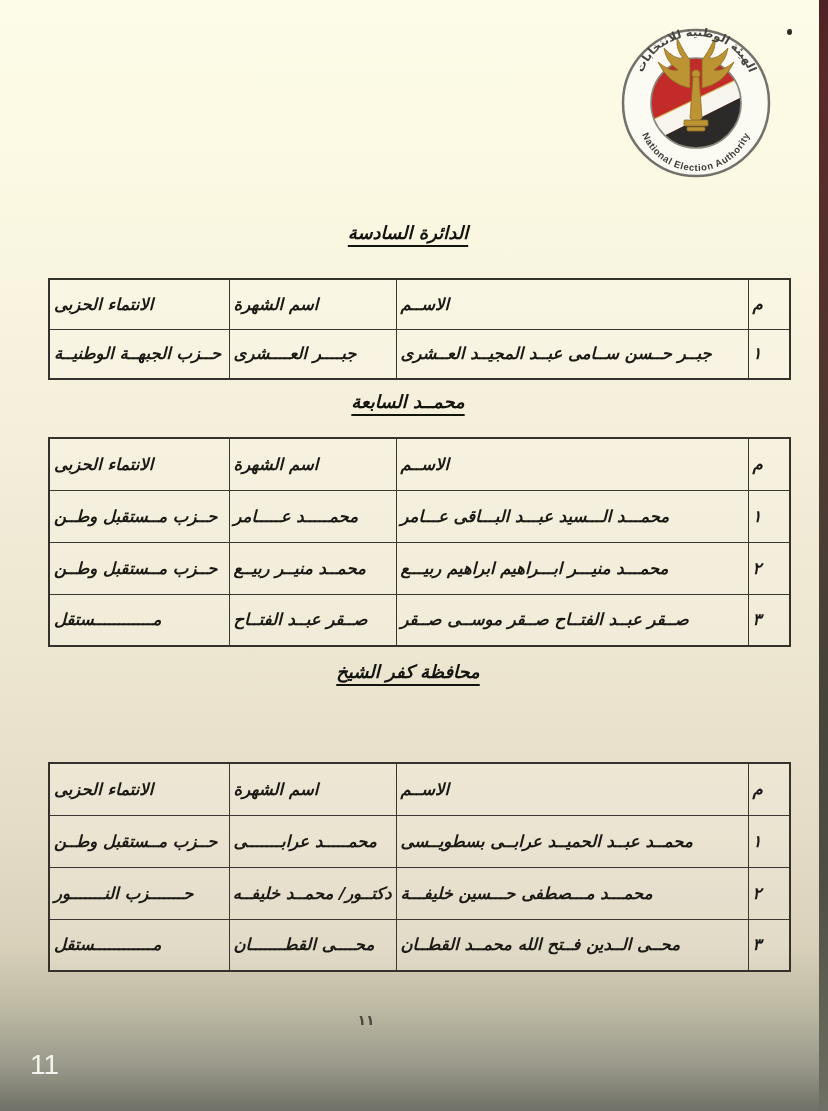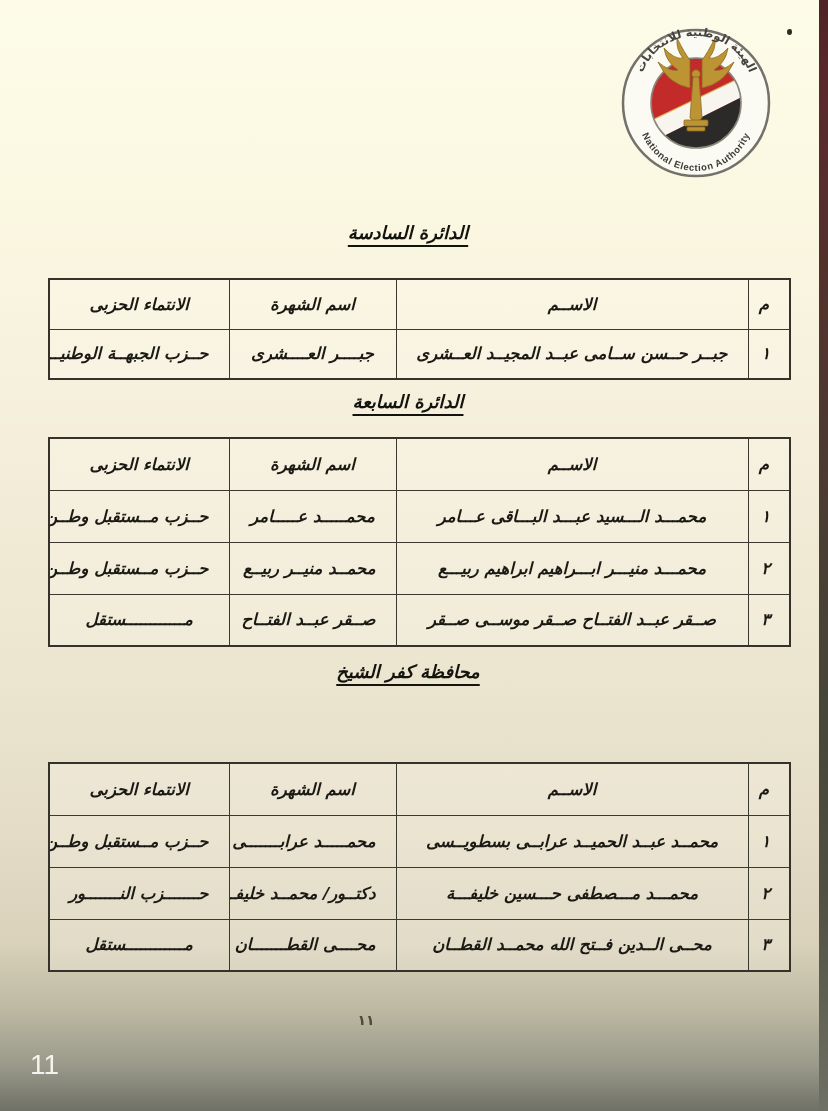--- a/index.html
+++ b/index.html
@@ -40,22 +40,22 @@
   table.doc-table{
     position:absolute;left:48px;width:741px;
     border-collapse:collapse;direction:rtl;table-layout:fixed;
     background:rgba(255,253,243,.25);
   }
   #table-0{top:278px;} #table-1{top:437px;} #table-2{top:762px;}
   table.doc-table th, table.doc-table td{
     border:1.6px solid #3a382f;
     font:italic bold 16.5px "DejaVu Sans", sans-serif;
     color:#1a1913;
-    text-align:center;vertical-align:middle;
-    padding:2px 20px;overflow:hidden;white-space:nowrap;
+    text-align:left;vertical-align:middle;
+    padding:2px 4px;overflow:hidden;white-space:nowrap;
   }
   table.doc-table{border:2.4px solid #34322a;}
   #table-0 tr{height:50px;}
   #table-1 tr, #table-2 tr{height:52px;}
   .page-num{
     position:absolute;left:0;top:1012px;width:732px;text-align:center;
     font:bold 14px "DejaVu Sans", sans-serif;color:#4c4b3d;letter-spacing:3px;
   }
   .viewer-label{
     position:absolute;left:30px;top:1049px;
@@ -100,21 +100,21 @@
 
     <text font-size="11.5" font-weight="bold" fill="#46443f" font-family="DejaVu Sans, sans-serif">
       <textPath href="#arcTop" startOffset="50%" text-anchor="middle">الهيئة الوطنية للانتخابات</textPath>
     </text>
     <text font-size="9.5" font-weight="bold" fill="#3c3b37" letter-spacing="0.6" font-family="Liberation Sans, sans-serif">
       <textPath href="#arcBottom" startOffset="50%" text-anchor="middle">National Election Authority</textPath>
     </text>
   </svg>
 
   <div class="title" id="title-0">الدائرة السادسة</div>
-  <div class="title" id="title-1">الدائرة السابعة</div>
+  <div class="title" id="title-1">محمــد السابعة</div>
   <div class="title" id="gov-2">محافظة كفر الشيخ</div>
 
   <table class="doc-table" id="table-0">
       <colgroup>
         <col style="width: 42px;">
         <col style="width: 352px;">
         <col style="width: 167px;">
         <col style="width: 180px;">
       </colgroup>
       <thead>

